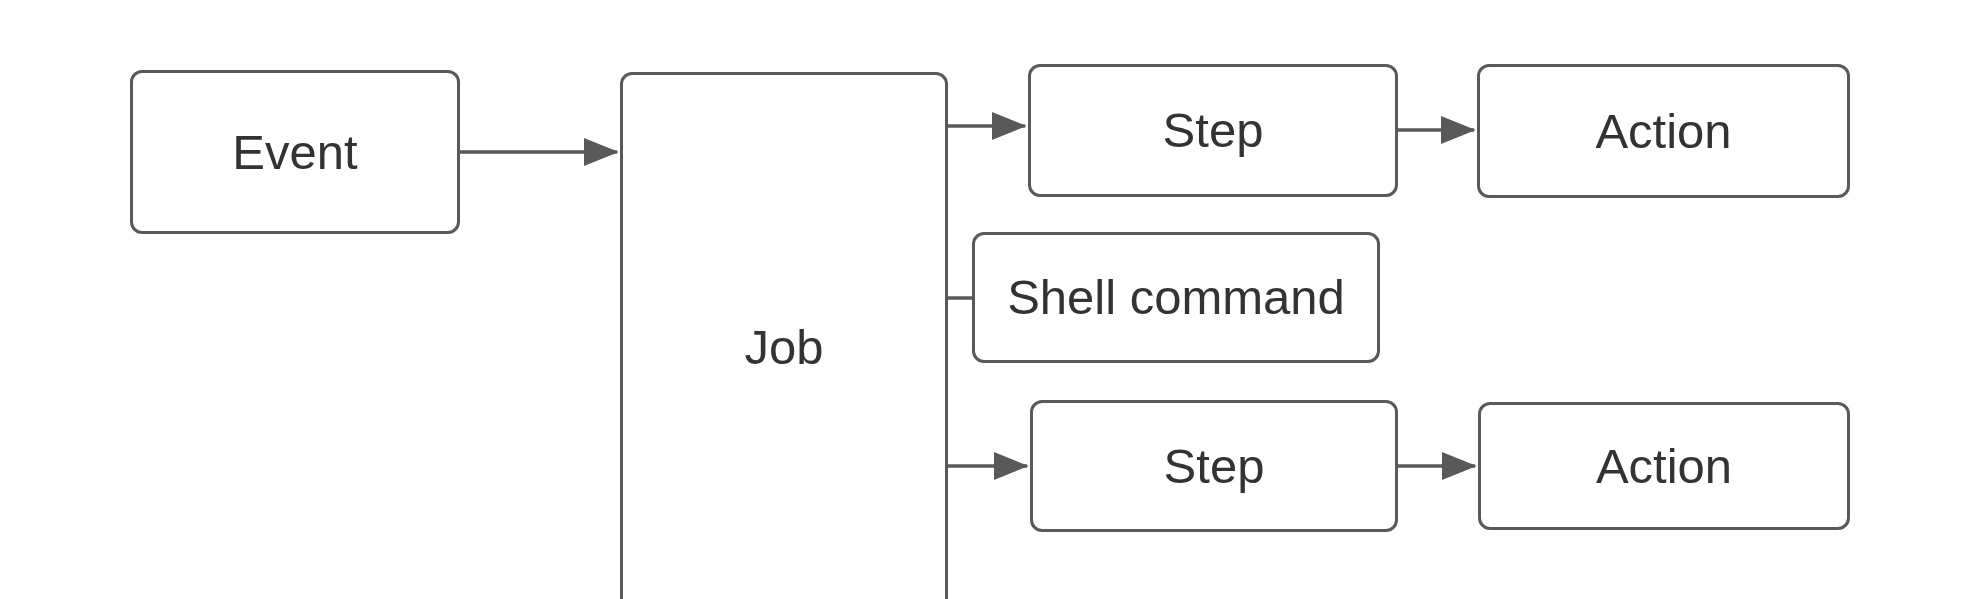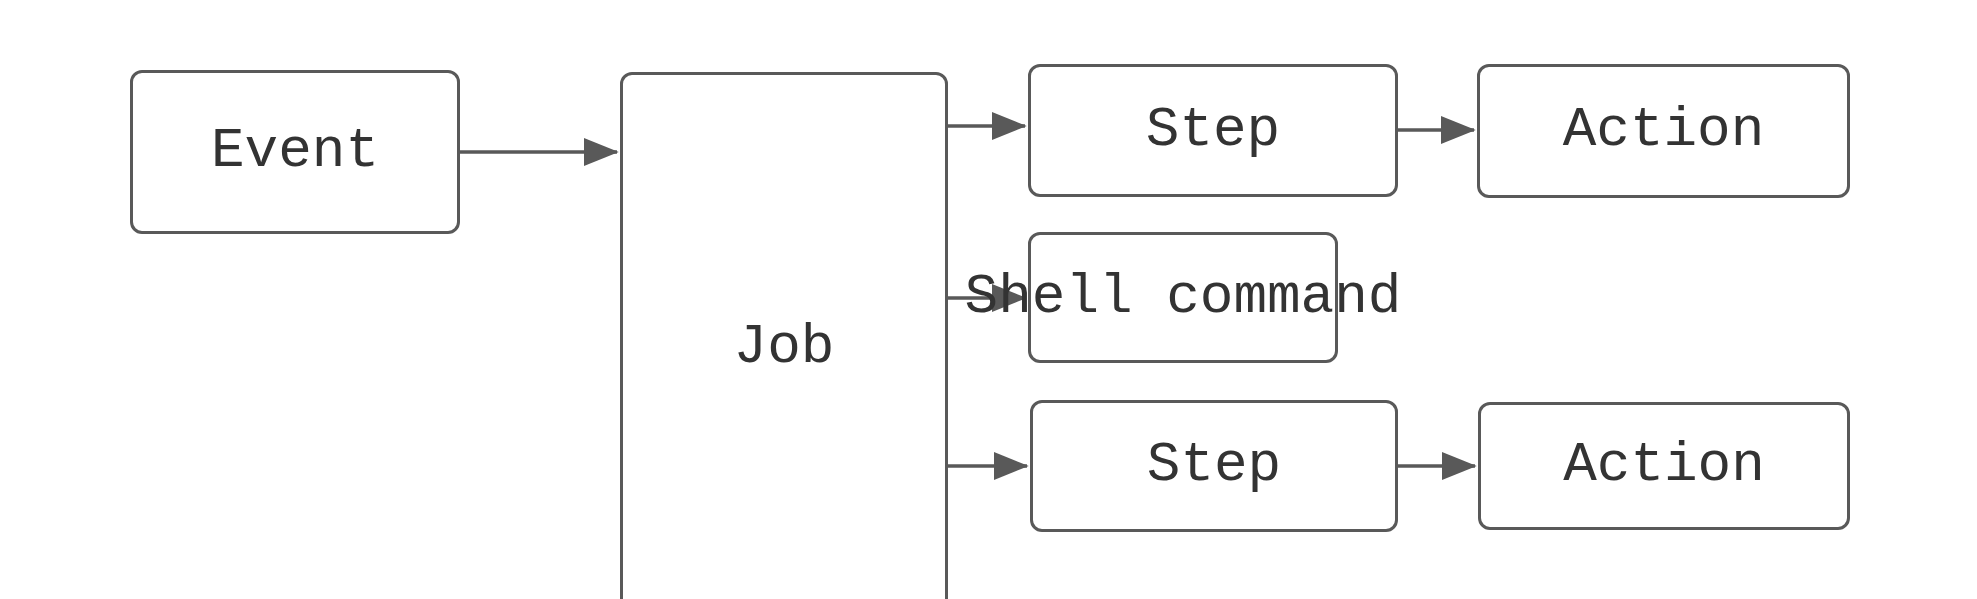--- a/index.html
+++ b/index.html
@@ -28,25 +28,24 @@
     box-sizing: border-box;
     background: #ffffff;
     border: 3.5px solid #595959;
     border-radius: 12px;
     display: flex;
     align-items: center;
     justify-content: center;
   }
   .node .label {
     color: #333333;
-    font-size: 56px;
+    font-size: 49px;
     line-height: 1.2;
     white-space: nowrap;
     text-align: left;
-    font-family: Liberation Mono, monospace;
   }
 </style>
 </head>
 <body>
 
 <div class="canvas">
 
   <svg class="edges" width="1977" height="599" viewBox="0 0 1977 599" xmlns="http://www.w3.org/2000/svg">
     <defs>
       <marker id="arrow" markerUnits="strokeWidth" markerWidth="10" markerHeight="8" viewBox="0 0 10 8" refX="9.5" refY="4" orient="auto">
@@ -70,21 +69,21 @@
   </div>
 
   <div class="node" style="left:1028px; top:64px; width:370px; height:133px;">
     <span class="label">Step</span>
   </div>
 
   <div class="node" style="left:1477px; top:64px; width:373px; height:134px;">
     <span class="label">Action</span>
   </div>
 
-  <div class="node" style="left:1028px; top:232px; width:310px; height:131px;">
+  <div class="node" style="left:972px; top:232px; width:408px; height:131px;">
     <span class="label">Shell command</span>
   </div>
 
   <div class="node" style="left:1030px; top:400px; width:368px; height:132px;">
     <span class="label">Step</span>
   </div>
 
   <div class="node" style="left:1478px; top:402px; width:372px; height:128px;">
     <span class="label">Action</span>
   </div>

